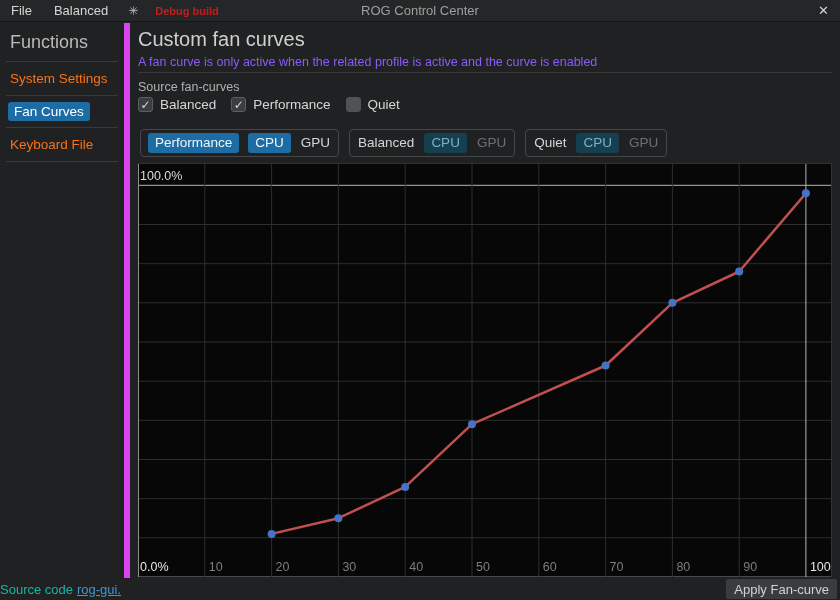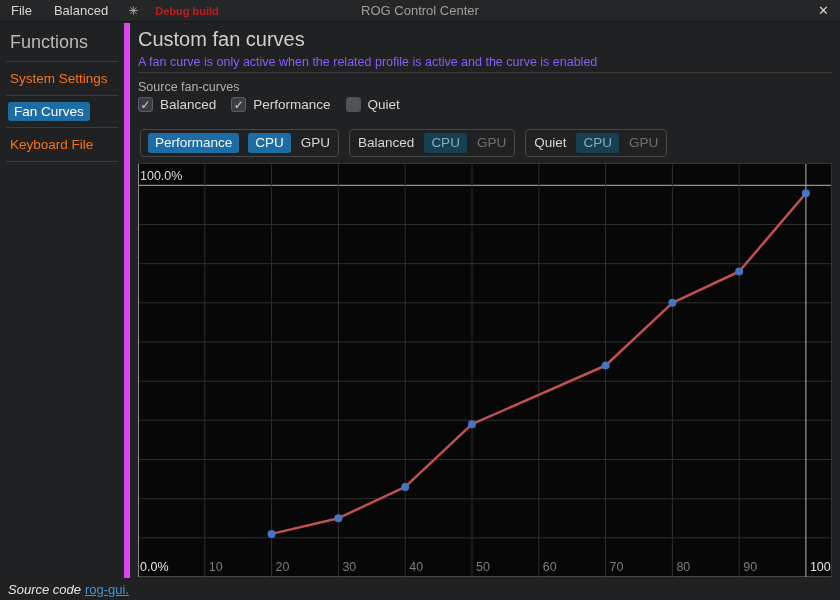--- a/index.html
+++ b/index.html
@@ -66,21 +66,21 @@
   .chip-plain { color:#d6d6d6; padding:2px 1px; }
   .chip-dim   { color:#6f6f6f; padding:2px 1px; }
   
   .chart-wrap { position:absolute; left:7px; top:140px; width:694px; height:414px; background:#070707; }
   .chart-wrap svg { display:block; }
   
   .statusbar {
     position:absolute; left:0; top:578px; width:840px; height:22px;
     display:flex; align-items:center;
   }
-  .source-text { font-size:13px; color:#e5e5e5; padding-left:8px;font-style:italic; }
+  .source-text { font-size:13px; color:#14b8a6; padding-left:0; }
   .source-link { font-size:13px; color:#4195d2; padding-left:4px; }
   .apply-btn {
     position:absolute; right:3px; top:1px; background:#3a3d3f; color:#d2d2d2;
     border:none; border-radius:2px; font-size:13px; padding:2.5px 8px; font-family:inherit;
   }
 </style>
 </head>
 <body>
 
 <div class="titlebar">
@@ -193,13 +193,14 @@
         <text x="671.9" y="408" fill="#e6e6e6" font-size="12.5" font-family="Liberation Sans, sans-serif">100</text>
         <text x="2" y="17.3" fill="#dcdcdc" font-size="12.5" font-family="Liberation Sans, sans-serif">100.0%</text>
         <text x="2" y="408" fill="#e6e6e6" font-size="12.5" font-family="Liberation Sans, sans-serif">0.0%</text>
       </svg>
   </div>
 </div>
 
 <div class="statusbar">
   <span class="source-text">Source code</span>
   <a class="source-link" href="#">rog-gui.</a>
+  <button class="apply-btn">Apply Fan-curve</button>
 </div>
 
 </body></html>

